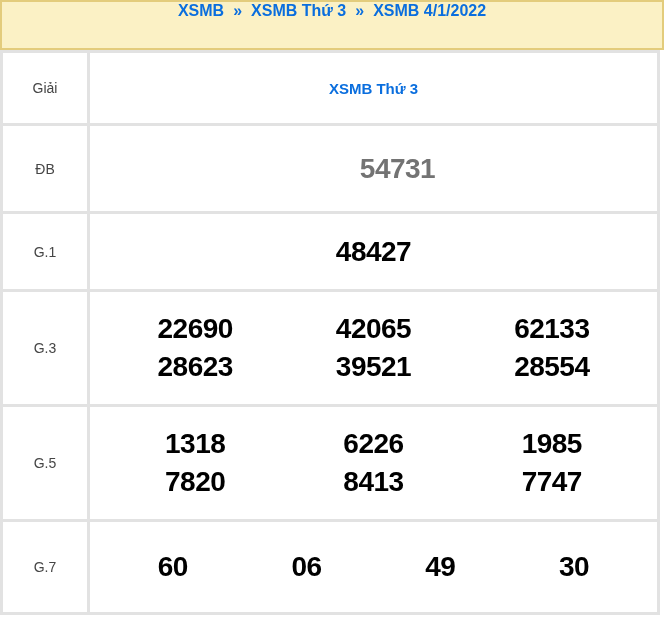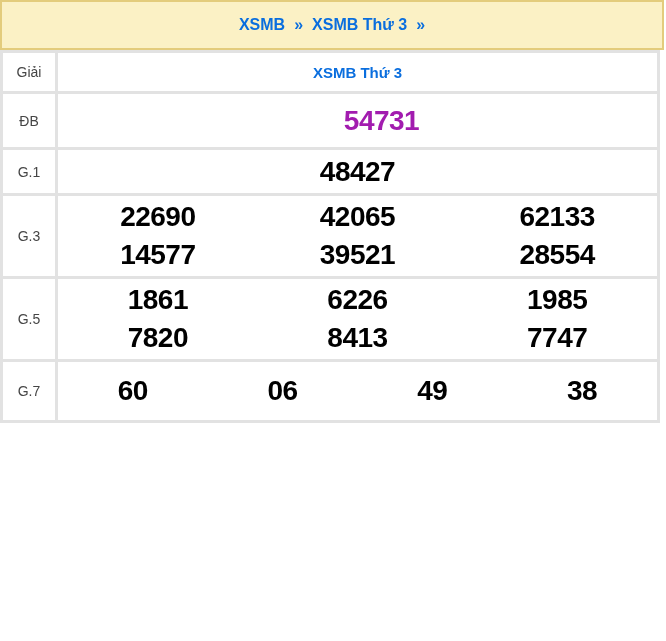--- a/index.html
+++ b/index.html
@@ -11,39 +11,39 @@
     font-family: "Liberation Sans", sans-serif;
     overflow: hidden;
   }
   .breadcrumb-bar {
     box-sizing: border-box;
     width: 664px;
     height: 50px;
     background: #fbf1c5;
     border: 2px solid #e3cc7c;
     display: flex;
-    align-items: center;
+    align-items: flex-start;
     justify-content: center;
     gap: 9px;
   }
   .breadcrumb-bar span {
     color: #0a6ede;
     font-weight: bold;
     font-size: 16px;
     white-space: pre;
   }
   .crumb-link { cursor: pointer; }
   table.result-table {
     border-collapse: separate;
     border-spacing: 3px;
     background: #e2e2e2;
     width: 660px;
     table-layout: fixed;
   }
-  td { background: #ffffff; padding: 0; vertical-align: middle; }
+  td { background: #ffffff; padding: 16px; vertical-align: middle; }
   td.label-cell {
     width: 52px;
     text-align: center;
     color: #454545;
     font-size: 14px;
   }
   td.header-value {
     text-align: center;
     color: #0a6ede;
     font-weight: bold;
@@ -68,30 +68,31 @@
     font-weight: bold;
     font-size: 28px;
     color: #000000;
     letter-spacing: -0.5px;
     line-height: 1.2;
   }
   .cols-1 .num { width: 100%; }
   .cols-2 .num { width: 50%; }
   .cols-3 .num { width: 33.33%; }
   .cols-4 .num { width: 25%; }
-  .num.special { color: #a21caf; margin-left: 48px; }
+  .num.special { color: #737373; margin-left: 48px; }
 </style>
 </head>
 <body>
 
 <div class="breadcrumb-bar">
   <span class="crumb-link">XSMB</span>
   <span>»</span>
   <span class="crumb-link">XSMB Thứ 3</span>
   <span>»</span>
+  <span class="crumb-link">XSMB 4/1/2022</span>
 </div>
 
 <table class="result-table">
   <tbody>
       <tr>
     <td class="label-cell">Giải</td>
     <td class="header-value">XSMB Thứ 3</td>
   </tr>
 
   <tr class="row-db">
@@ -113,48 +114,48 @@
   </tr>
 
 
   <tr class="row-d">
     <td class="label-cell">G.3</td>
     <td>
           <div class="nums cols-3">
       <span class="num">22690</span>
       <span class="num">42065</span>
       <span class="num">62133</span>
-      <span class="num">14577</span>
+      <span class="num">28623</span>
       <span class="num">39521</span>
       <span class="num">28554</span>
     </div>
         </td>
   </tr>
 
 
   <tr class="row-d">
     <td class="label-cell">G.5</td>
     <td>
           <div class="nums cols-3">
-      <span class="num">1861</span>
+      <span class="num">1318</span>
       <span class="num">6226</span>
       <span class="num">1985</span>
       <span class="num">7820</span>
       <span class="num">8413</span>
       <span class="num">7747</span>
     </div>
         </td>
   </tr>
 
 
   <tr class="row-last">
     <td class="label-cell">G.7</td>
     <td>
           <div class="nums cols-4">
       <span class="num">60</span>
       <span class="num">06</span>
       <span class="num">49</span>
-      <span class="num">38</span>
+      <span class="num">30</span>
     </div>
         </td>
   </tr>
 </tbody>
   </table>
 
 </body></html>

